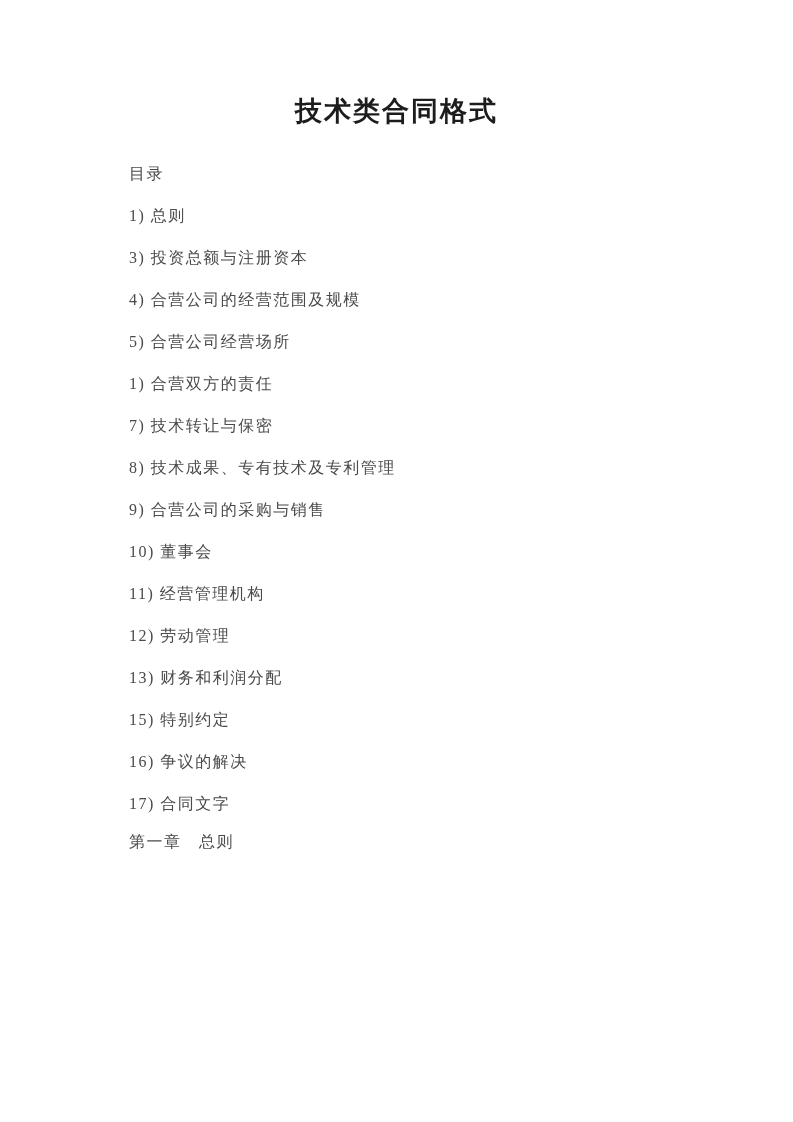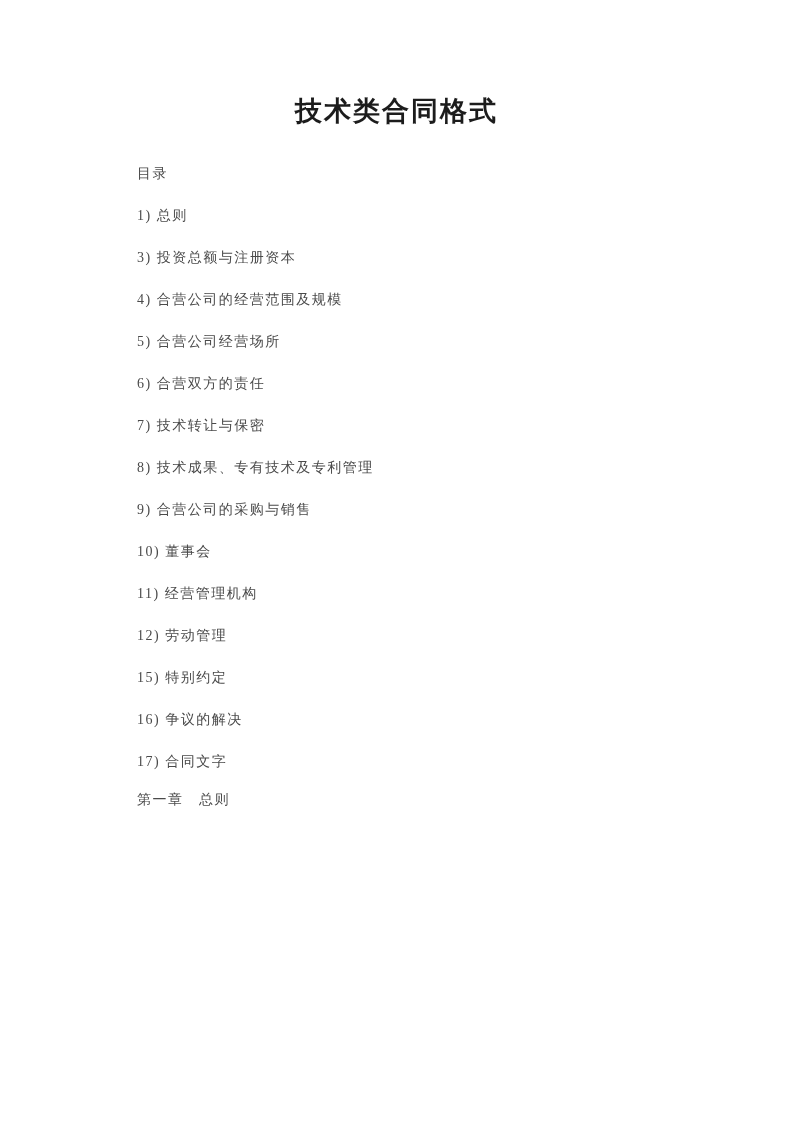--- a/index.html
+++ b/index.html
@@ -26,52 +26,53 @@
     color: #1c1c1c;
     letter-spacing: 2px;
     line-height: 34px;
   }
   .doc-body {
     padding-left: 121px;
     padding-right: 100px;
     padding-top: 38px;
   }
   .doc-line {
-    font-size: 14px;
+    font-size: 16px;
     line-height: 16px;
     letter-spacing: 1.5px;
     color: #4a4a4a;
-    margin: 0 0 26px 16px;
+    margin: 0 0 26px 8px;
     white-space: pre;
   }
   .chapter-line {
     margin-top: -4px;
   }
 </style>
 </head>
 <body>
 
 <div class="page">
   <h1 class="doc-title">技术类合同格式</h1>
 
   <div class="doc-body">
     <p class="doc-line">目录</p>
 
     <div>
         <p class="doc-line">1) 总则</p>
         <p class="doc-line">3) 投资总额与注册资本</p>
         <p class="doc-line">4) 合营公司的经营范围及规模</p>
         <p class="doc-line">5) 合营公司经营场所</p>
-        <p class="doc-line">6) 合营双方的责任</p>
+        <p class="doc-line">1) 合营双方的责任</p>
         <p class="doc-line">7) 技术转让与保密</p>
         <p class="doc-line">8) 技术成果、专有技术及专利管理</p>
         <p class="doc-line">9) 合营公司的采购与销售</p>
         <p class="doc-line">10) 董事会</p>
         <p class="doc-line">11) 经营管理机构</p>
         <p class="doc-line">12) 劳动管理</p>
+        <p class="doc-line">13) 财务和利润分配</p>
         <p class="doc-line">15) 特别约定</p>
         <p class="doc-line">16) 争议的解决</p>
         <p class="doc-line">17) 合同文字</p>
       </div>
 
     <p class="doc-line chapter-line">第一章　总则</p>
   </div>
 </div>
 
 </body></html>

